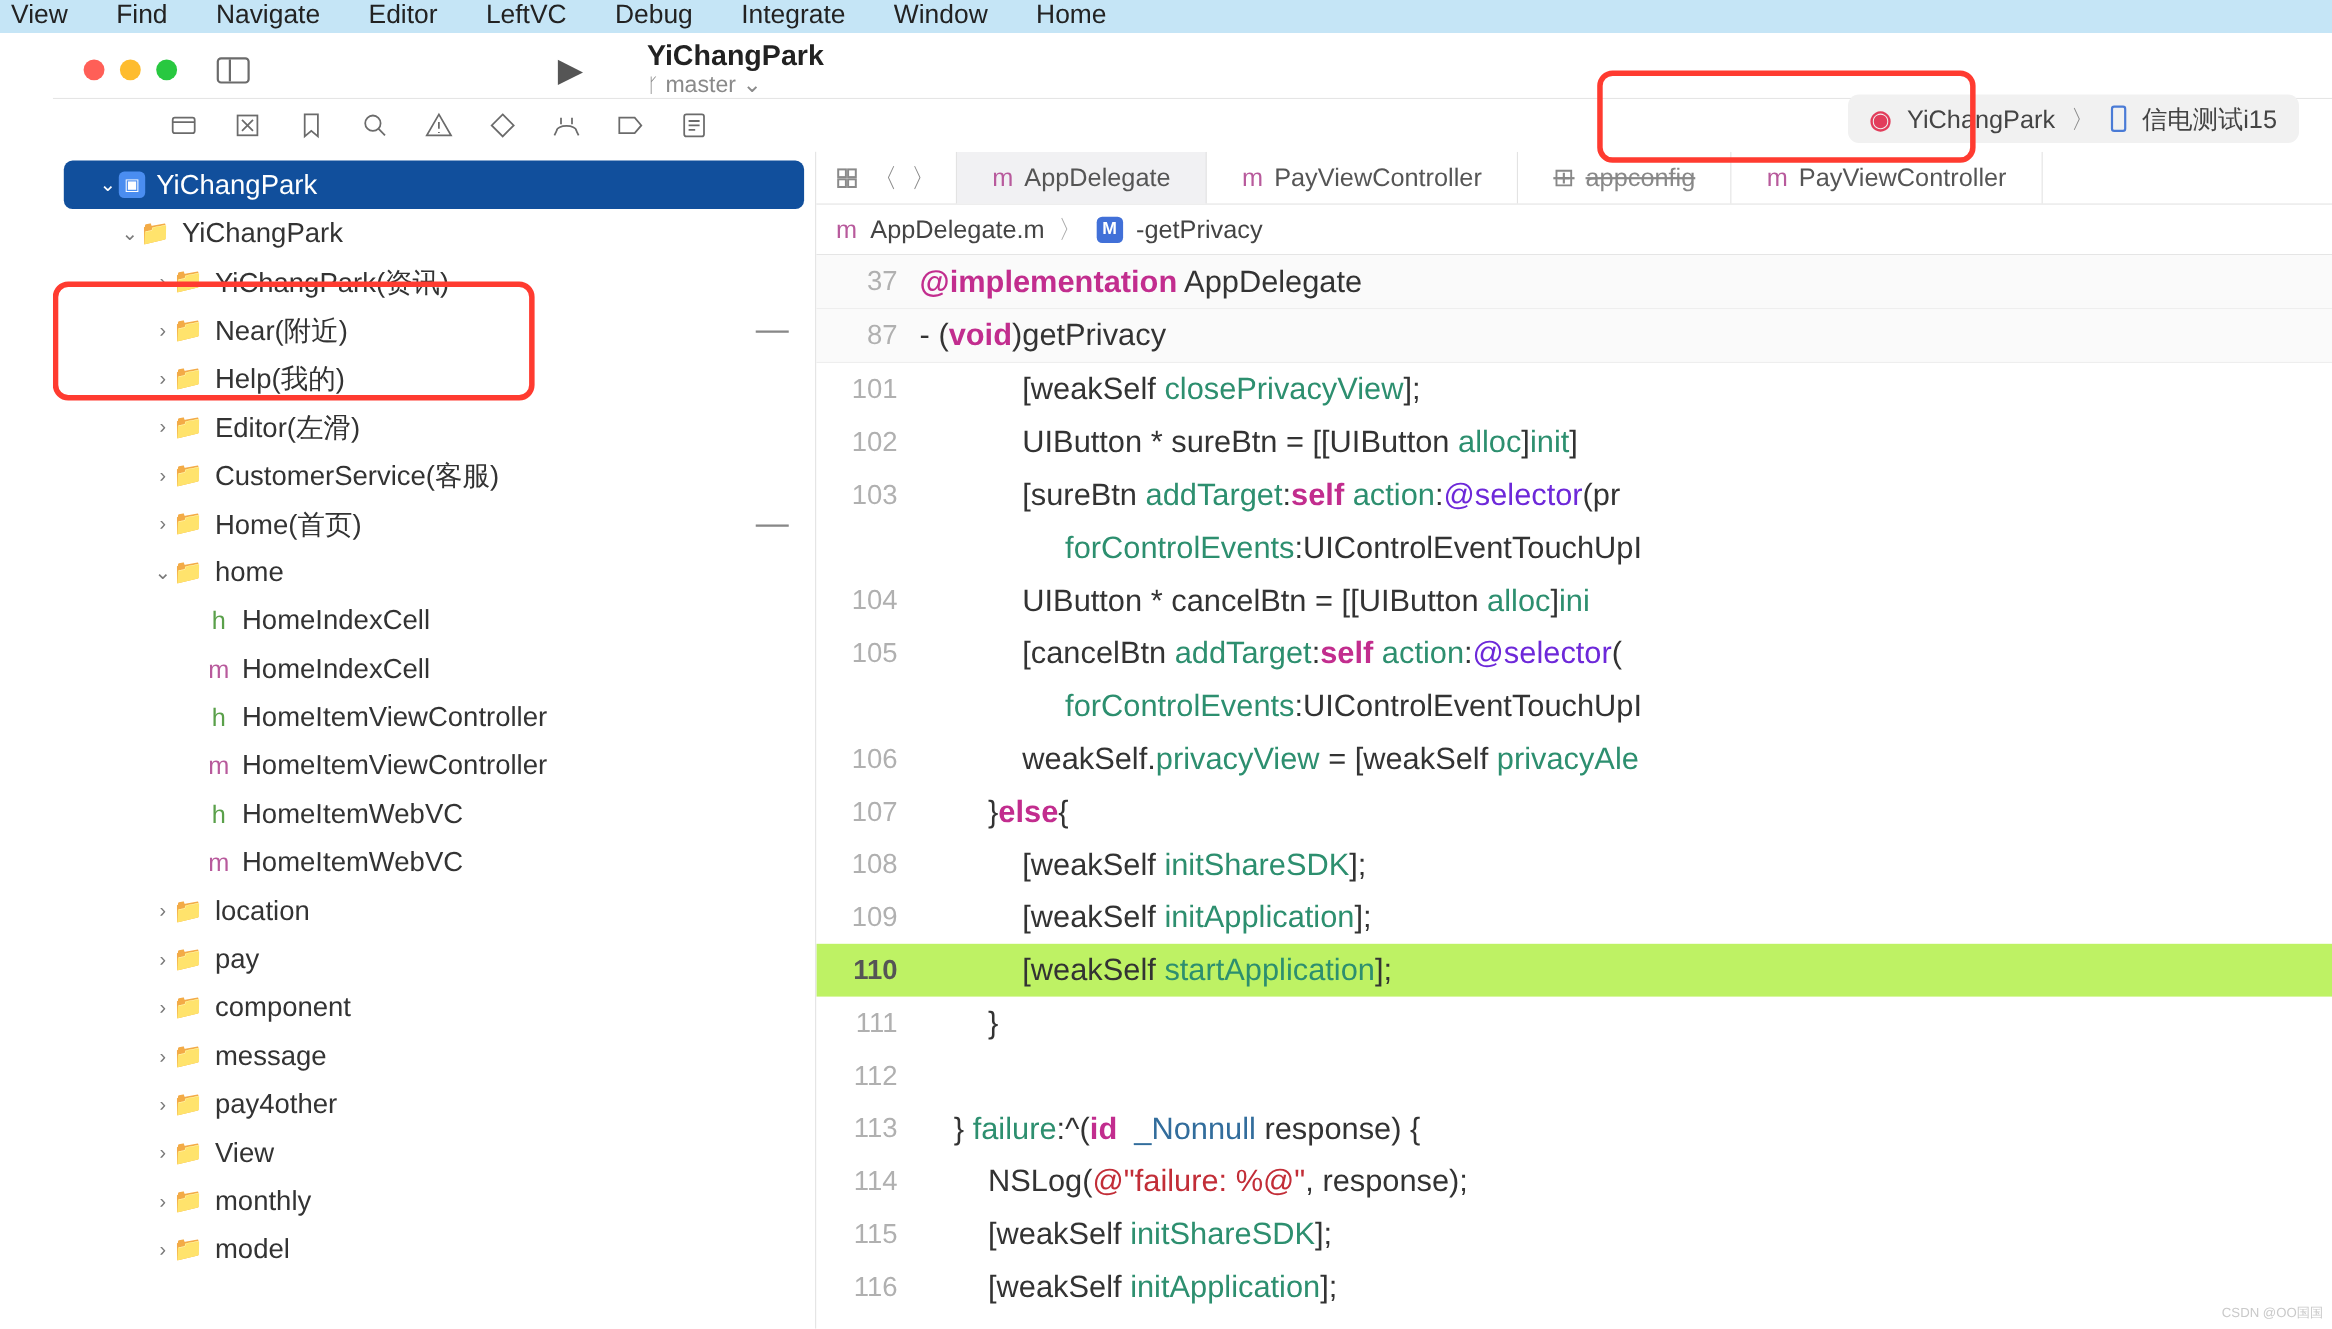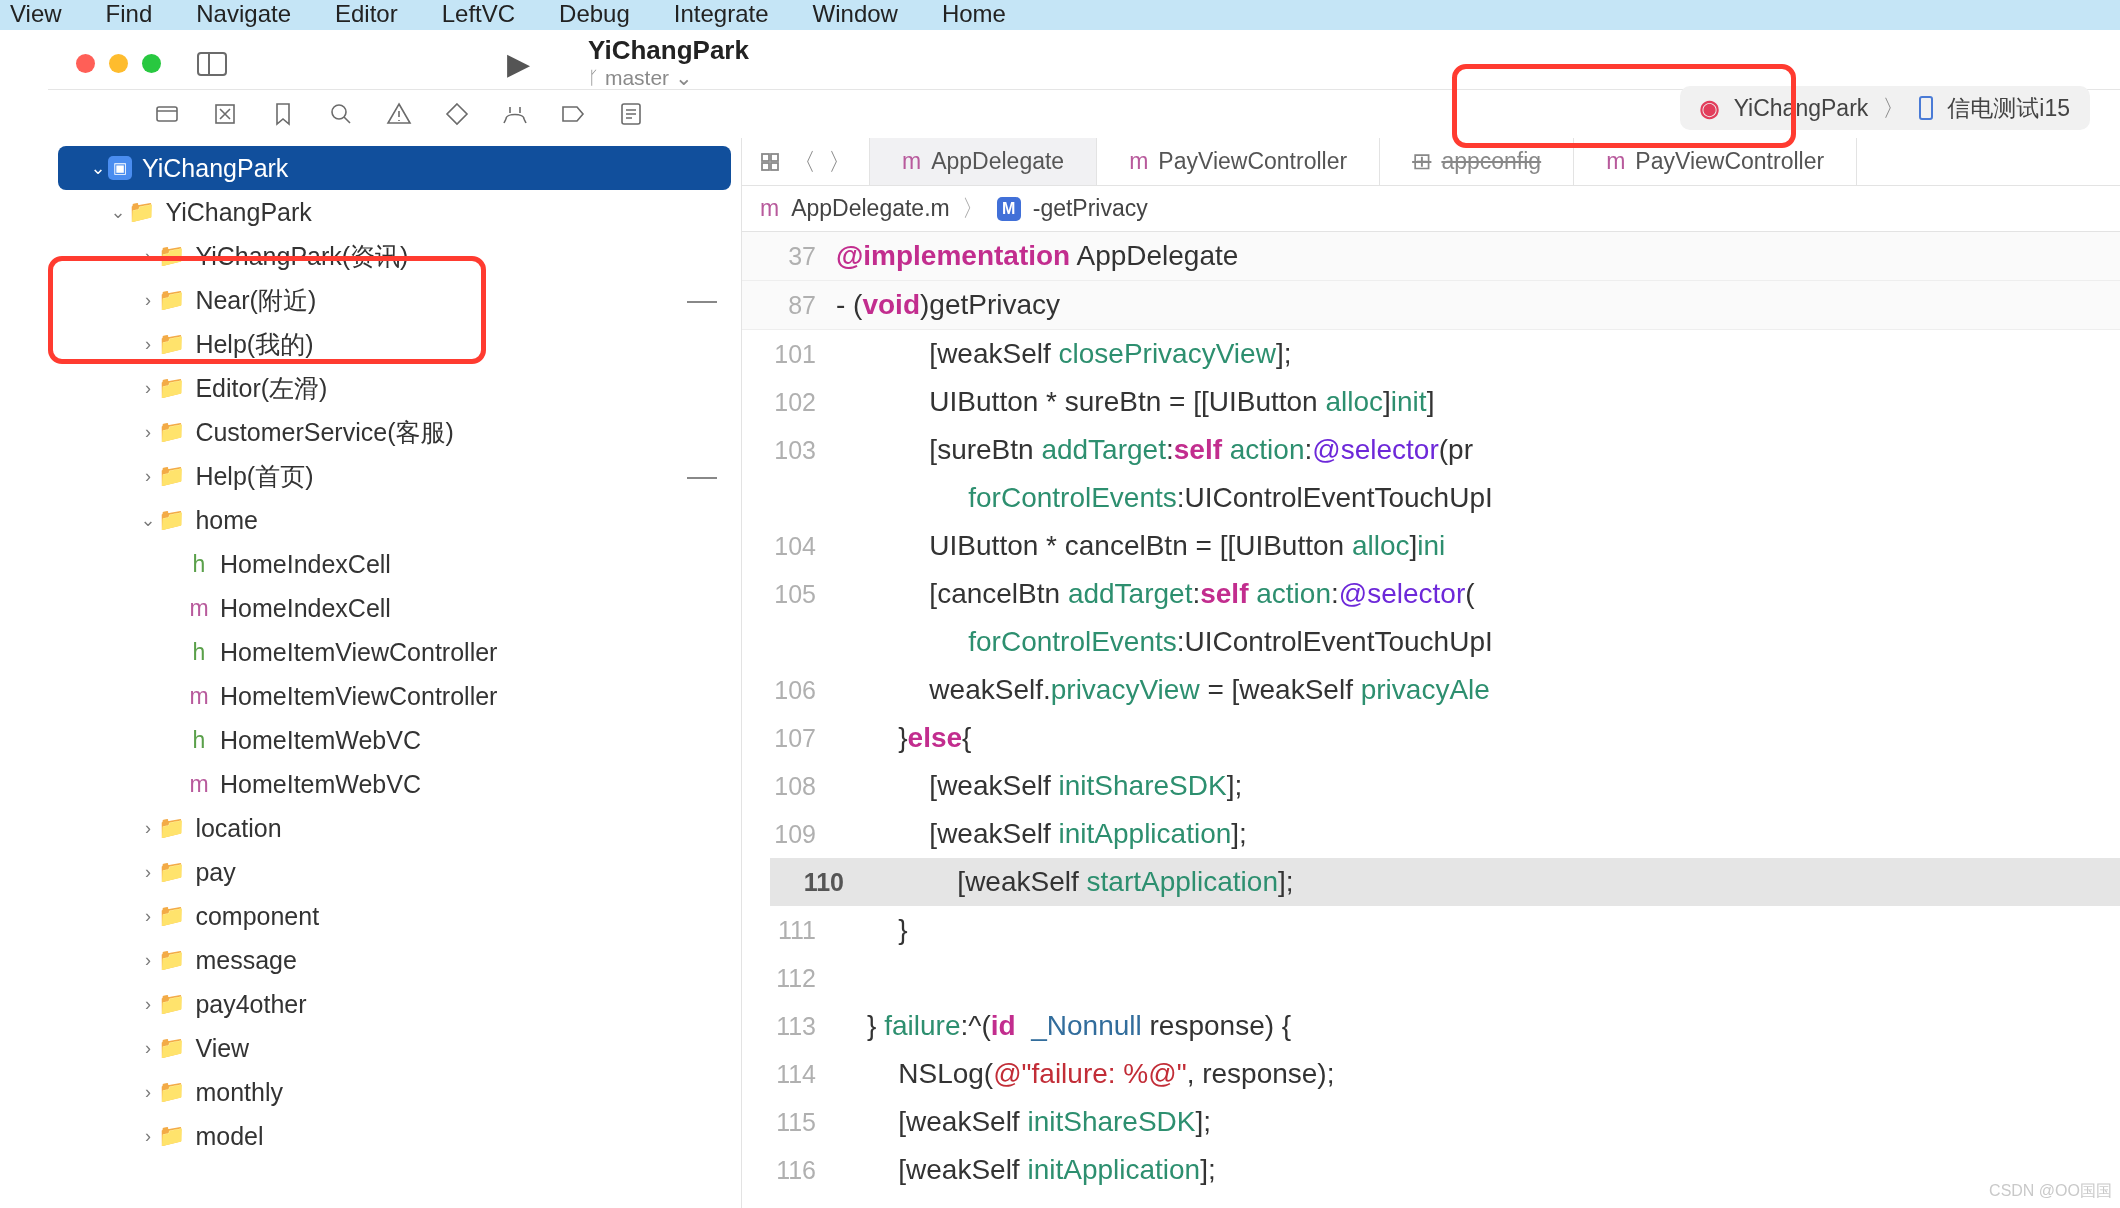--- a/index.html
+++ b/index.html
@@ -44,32 +44,32 @@
 .tab.active { background: #f1f1f3; }
 .tab .m-ic { color: #b85a9c; font-weight: 500; }
 .tab .cfg-ic { color: #888; }
 .tab.strike { text-decoration: line-through; color: #888; }
 .jumpbar { height: 46px; border-bottom: 1px solid #e3e3e3; display: flex; align-items: center; gap: 12px; padding-left: 18px; font-size: 23px; color: #444; }
 .jumpbar .m-ic { color: #b85a9c; }
 .mtd-ic { width: 24px; height: 24px; background: #4170d8; border-radius: 5px; color: #fff; display: inline-flex; align-items: center; justify-content: center; font-size: 16px; font-weight: 600; }
 .code-area { flex: 1; overflow: hidden; font-family: "SF Mono", Menlo, monospace; font-size: 28px; line-height: 48px; white-space: pre; }
 .code-line { display: flex; }
 .code-line.sticky { background: #fafafa; border-bottom: 1px solid #eee; }
-.code-line.hl { background: #e5e5e5; margin-left: 28px; }
+.code-line.hl { background: #bef264; }
 .gutter { width: 94px; text-align: right; padding-right: 20px; color: #b0b0b0; font-size: 25px; user-select: none; }
 .code-line.hl .gutter { color: #555; font-weight: 600; }
 .codetxt { flex: 1; }
 .kw { color: #c22d8e; font-weight: 600; }
 .type { color: #326d9c; }
 .mth { color: #2d8f6f; }
 .str { color: #c22d37; }
 .atsel { color: #6d28d9; }
 .red-box1 { position: absolute; border: 5px solid #ff3b30; border-radius: 14px; left: 0px; top: 118px; width: 438px; height: 108px; pointer-events: none; z-index: 50; }
 .red-box2 { position: absolute; border: 5px solid #ff3b30; border-radius: 14px; left: 1404px; top: 26px; width: 344px; height: 84px; pointer-events: none; z-index: 50; }
-.watermark { position: absolute; right: 8px; bottom: 6px; font-size: 16px; color: #c9c9c9; }
+.watermark { position: absolute; right: 8px; bottom: 6px; font-size: 12px; color: #c9c9c9; }
 </style>
 </head>
 <body>
 
 <div class="menubar" id="menubar">
     <span>View</span>
     <span>Find</span>
     <span>Navigate</span>
     <span>Editor</span>
     <span>LeftVC</span>
@@ -178,21 +178,21 @@
             <span>Editor(左滑)</span>
           </div>
           <div class="tree-row" style="padding-left: 90px;">
             <span class="chev-ic">›</span>
             <span class="folder-ic">📁</span>
             <span>CustomerService(客服)</span>
           </div>
           <div class="tree-row" style="padding-left: 90px;">
             <span class="chev-ic">›</span>
             <span class="folder-ic">📁</span>
-            <span>Help(首页)</span>
+            <span>Home(首页)</span>
             <span class="dash">—</span>
           </div>
           <div class="tree-row" style="padding-left: 90px;">
             <span class="chev-ic">⌄</span>
             <span class="folder-ic">📁</span>
             <span>home</span>
           </div>
           <div class="tree-row" style="padding-left: 120px;">
             <span class="chev-ic"></span>
             <span class="file-ic h">h</span>

